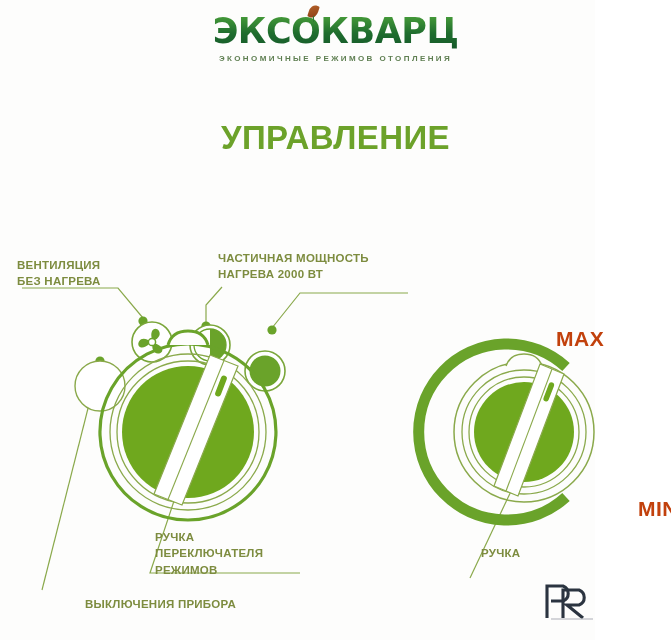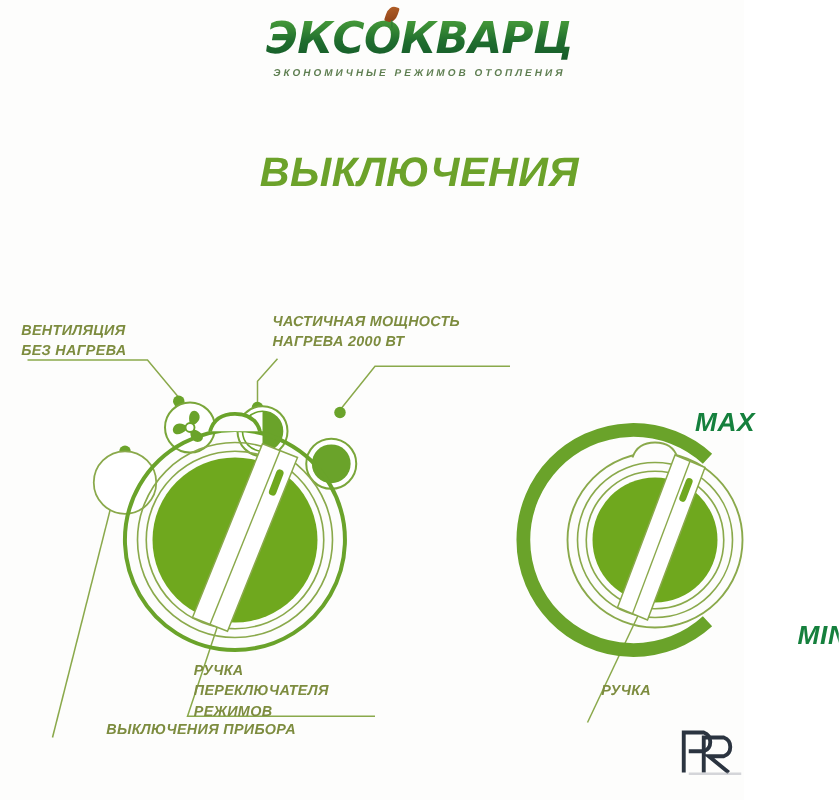--- a/index.html
+++ b/index.html
@@ -4,21 +4,21 @@
 <title>Infographic</title>
 <style>
   html,body{margin:0;padding:0;}
   body{
     width:671px;height:640px;
     background:#ffffff;
     font-family:"Liberation Sans","DejaVu Sans",sans-serif;
     overflow:hidden;
     position:relative;
   }
-  #stage{position:absolute;left:0;top:0;width:595px;height:640px;background:#fdfdfc;font-style:italic;}
+  #stage{position:absolute;left:0;top:0;width:595px;height:640px;background:#fdfdfc;}
 
   
   .logo-wrap{
     position:absolute;left:0;top:14px;width:671px;
     text-align:center;
   }
   .logo-word{
     font-family:"DejaVu Sans","Liberation Sans",sans-serif;
     font-weight:bold;
     font-size:35px;
@@ -69,26 +69,26 @@
     font-size:11.5px;
     font-weight:bold;
     line-height:1.42;
     letter-spacing:0.25px;
     white-space:pre-line;
   }
   .lbl-vent{left:17px;top:257px;}
   .lbl-part{left:218px;top:250px;}
   .lbl-full{left:269px;top:300px;}
   .lbl-knob-left{left:155px;top:529px;}
-  .lbl-off{left:45px;top:576px;padding-left:40px;}
+  .lbl-off{left:45px;top:596px;padding-left:40px;}
   .lbl-knob-right{left:481px;top:545px;}
 
   .maxmin{
     position:absolute;
-    color:#15803d;
+    color:#c2410c;
     font-weight:bold;
     font-size:21px;
     letter-spacing:0.5px;
   }
   .lbl-max{left:556px;top:327px;}
   .lbl-min{left:596px;top:497px;margin-left:42px;}
 
   
   svg.art{position:absolute;left:0;top:0;width:671px;height:640px;}
 
@@ -106,21 +106,21 @@
   <div class="logo-wrap">
     <div class="logo-word">
       <span>ЭКСОКВАРЦ</span>
       <span class="logo-leaf"></span>
       <span class="logo-leafstem"></span>
     </div>
     <div class="logo-tag">ЭКОНОМИЧНЫЕ РЕЖИМОВ ОТОПЛЕНИЯ</div>
   </div>
 
   <div class="title">
-    <span>ВЫКЛЮЧЕНИЯ</span>
+    <span>УПРАВЛЕНИЕ</span>
   </div>
 
   <svg class="art" viewBox="0 0 671 640">
     <defs>
       <clipPath id="clipLeftKnobDisc">
         <circle cx="188" cy="432" r="70"></circle>
       </clipPath>
       <clipPath id="clipRightKnobDisc">
         <circle cx="524" cy="432" r="60"></circle>
       </clipPath>

